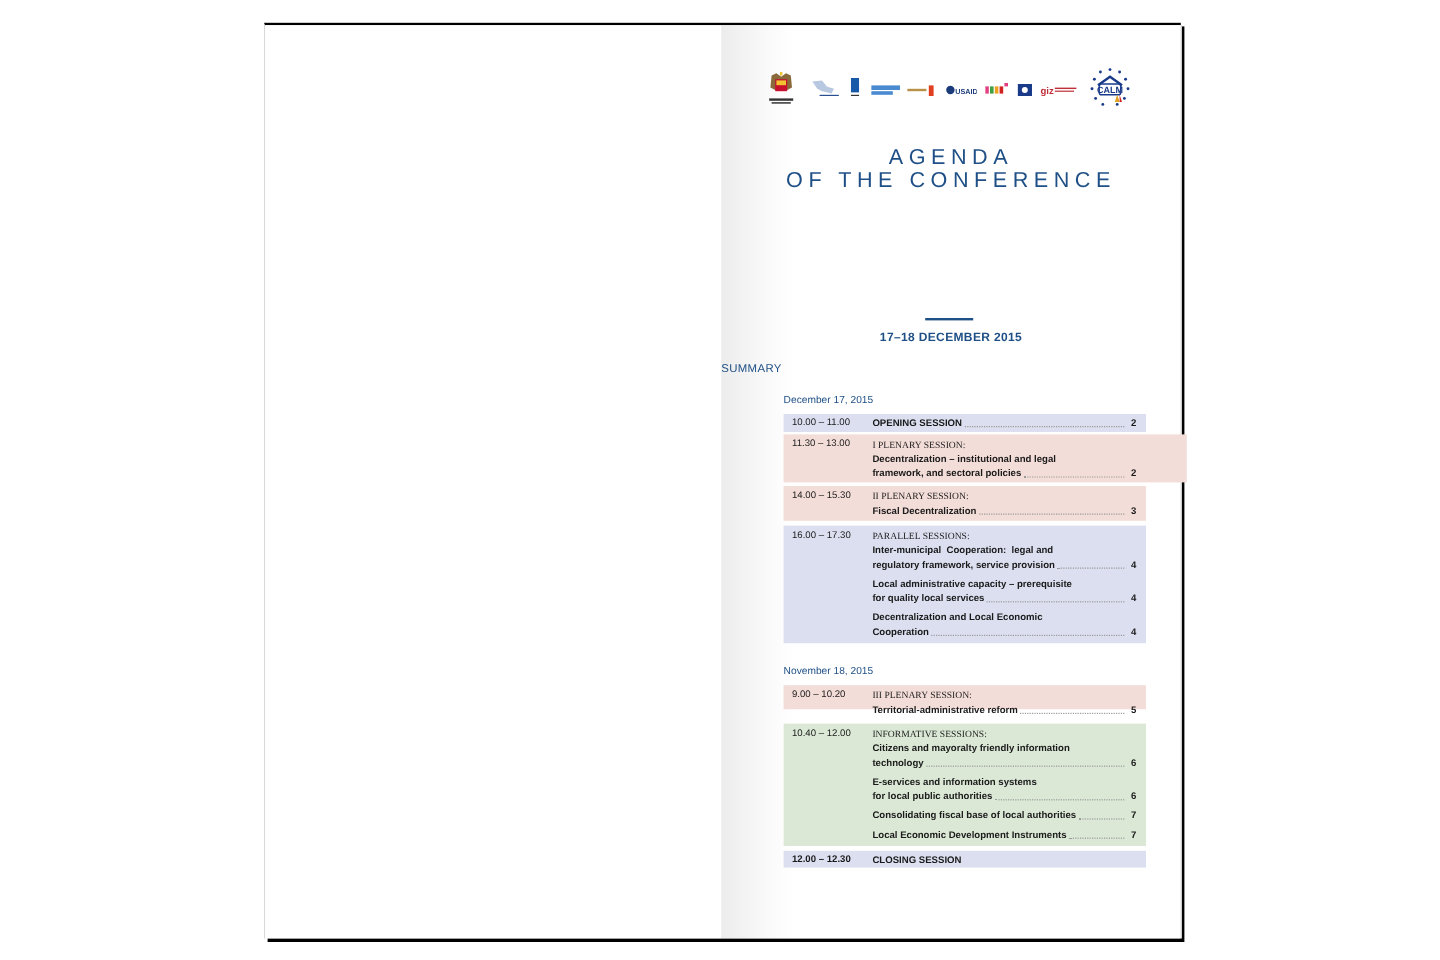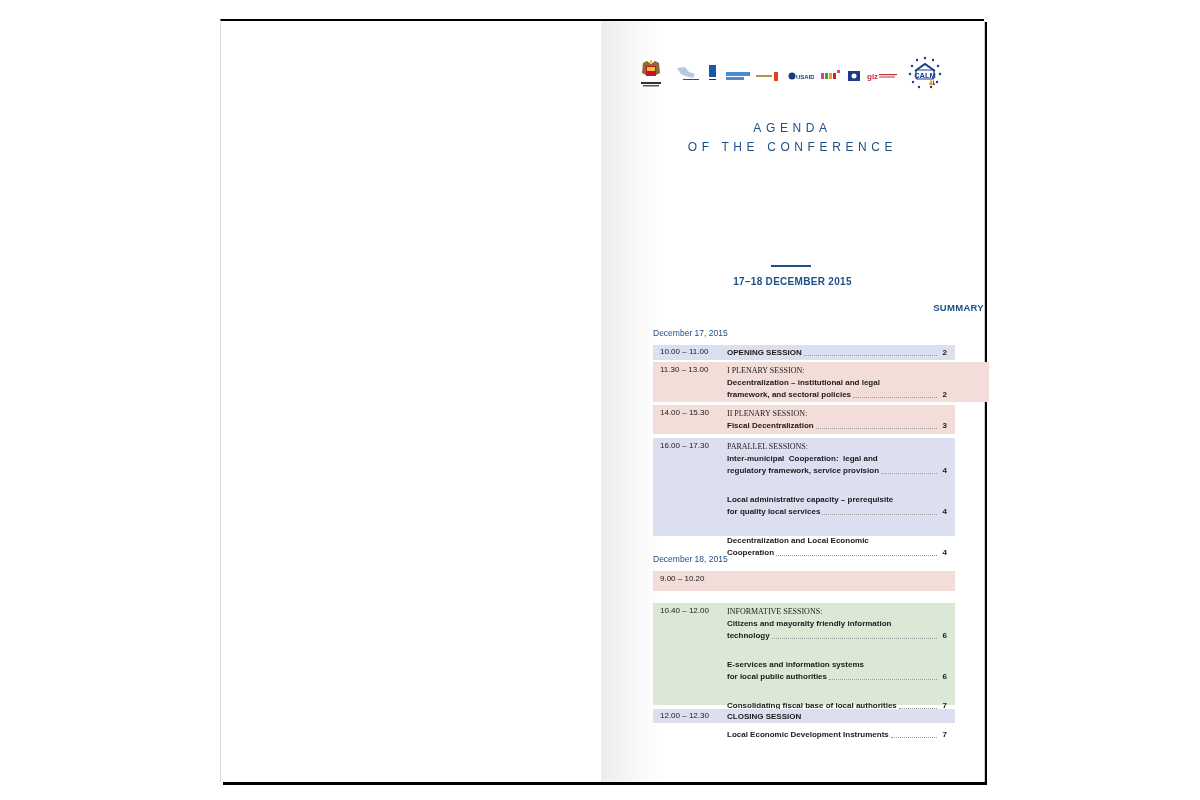--- a/index.html
+++ b/index.html
@@ -21,47 +21,47 @@
     position:absolute; left:380px; top:0; width:383px; height:100%;
     background: linear-gradient(to right, #ececec 0px, #f3f3f3 20px, #fafafa 40px, #ffffff 60px);
     border-right:1px solid #cfcfcf;
   }
   .logos {
     position:absolute; left:38px; top:34px; width:325px; height:40px;
   }
   .logo { position:absolute; }
   .agenda-title {
     position:absolute; left:0; width:383px; text-align:center; color:#1e4f86;
-    font-size:12px; letter-spacing:4.6px; font-weight:normal;
+    font-size:18px; letter-spacing:4.6px; font-weight:normal;
   }
   .main-title {
     position:absolute; left:0; top:150px; width:383px; text-align:center; color:#173f74;
     font-size:15.5px; font-weight:bold; line-height:22px; letter-spacing:1px;
   }
   .divider {
     position:absolute; left:170px; top:244px; width:40px; height:2px; background:#1e4f86;
   }
   .dates {
     position:absolute; left:0; top:255px; width:383px; text-align:center; color:#1e4f86;
     font-size:10px; font-weight:bold; letter-spacing:0.3px;
   }
   .summary {
-    position:absolute; left:0; top:281px; width:383px; text-align:right; color:#1e4f86;
-    font-size:9.5px; font-weight:bold; letter-spacing:0.3px;
+    position:absolute; left:0; top:281px; width:383px; text-align:left; color:#1e4f86;
+    font-size:9.5px; font-weight:normal; letter-spacing:0.3px;
   }
   .day-label {
     position:absolute; left:52px; color:#1e4f86; font-size:8.5px;
   }
   .row {
     position:absolute; left:52px; width:302px; font-size:8px; color:#1a1a1a;
   }
   .row .time { position:absolute; left:7px; top:3px; width:64px; }
   .row .content { position:absolute; left:74px; top:3px; width:220px; }
   .row .sess-type { line-height:12px;font-family:Liberation Serif, serif; }
-  .entry { position:relative; line-height:12px; font-weight:bold; margin-bottom:17px;}
+  .entry { position:relative; line-height:12px; font-weight:bold; margin-bottom:4px;}
   .entry .last-line { display:flex; align-items:flex-end; }
   .entry .last-line .leader { flex:1; border-bottom:1px dotted #9a9a9a; margin:0 2px 3px 2px; }
   .entry .pg { width:8px; text-align:right; }
   .blue { background:#dcdff0; }
   .pink { background:#f3ddd8; }
   .green { background:#dbe8d6; }
 </style>
 </head>
 <body>
 
@@ -244,24 +244,34 @@
           <div>Decentralization and Local Economic</div>
           <div class="last-line">
               <span>Cooperation</span>
               <span class="leader"></span>
               <span class="pg">4</span>
             </div>
         </div>
       </div>
     </div>
 
-    <div class="day-label" style="top:533px;">December 18, 2015</div>
+    <div class="day-label" style="top:533px;">November 18, 2015</div>
 
     <div class="row pink" style="top:550px;height:20px;">
       <div class="time">9.00 – 10.20</div>
+      <div class="content">
+        <div class="sess-type">III PLENARY SESSION:</div>
+        <div class="entry">
+          <div class="last-line">
+              <span>Territorial-administrative reform</span>
+              <span class="leader"></span>
+              <span class="pg">5</span>
+            </div>
+        </div>
+      </div>
     </div>
 
     <div class="row green" style="top:582px;height:102px;">
       <div class="time">10.40 – 12.00</div>
       <div class="content">
         <div class="sess-type">INFORMATIVE SESSIONS:</div>
         <div class="entry">
           <div>Citizens and mayoralty friendly information</div>
           <div class="last-line">
               <span>technology</span>
@@ -288,21 +298,21 @@
           <div class="last-line">
               <span>Local Economic Development Instruments</span>
               <span class="leader"></span>
               <span class="pg">7</span>
             </div>
         </div>
       </div>
     </div>
 
     <div class="row blue" style="top:688px;height:14px;">
-      <div class="time" style="top:2px;">12.00 – 12.30</div>
+      <div class="time" style="top:2px;font-weight:bold;">12.00 – 12.30</div>
       <div class="content" style="top:2px;">
         <div class="entry">
           <div>CLOSING SESSION</div>
         </div>
       </div>
     </div>
 
   </div>
 </div>
 

